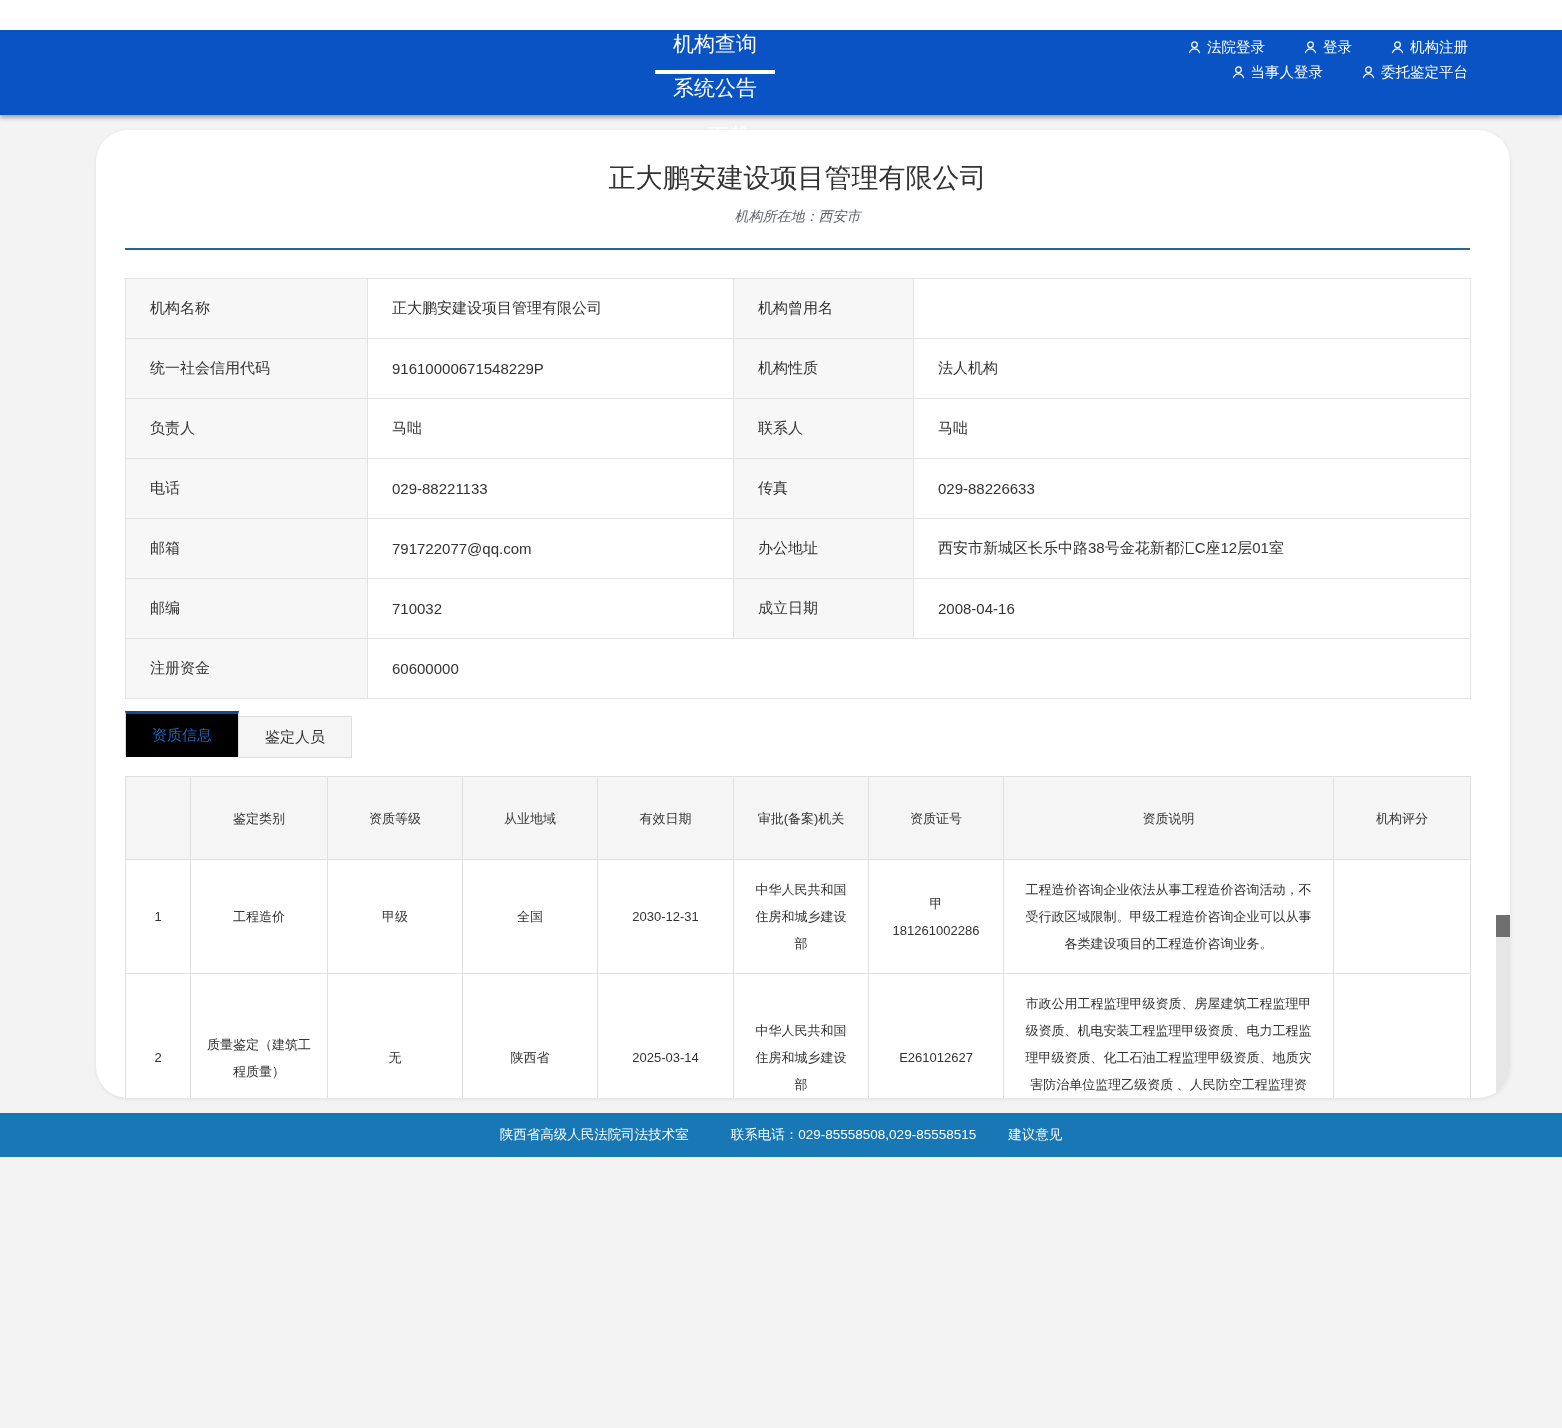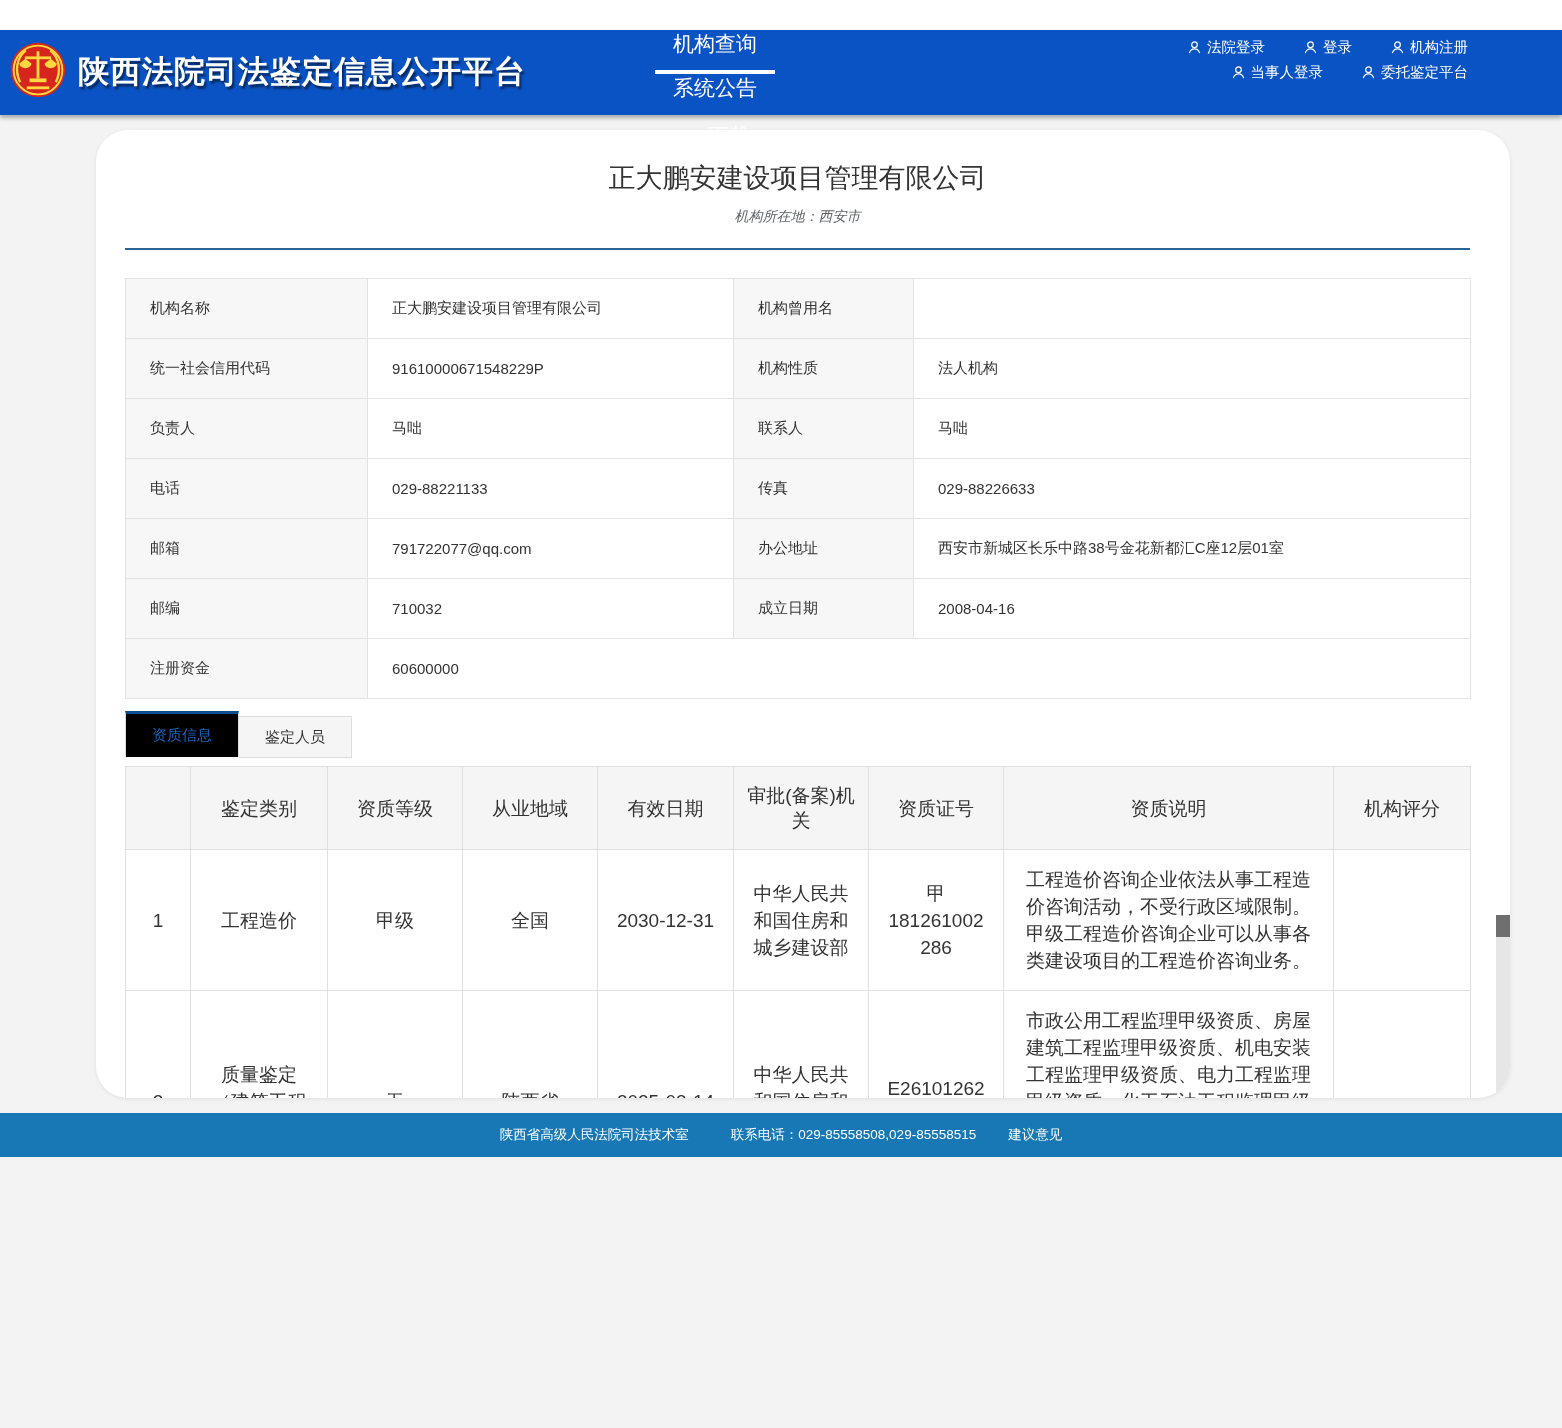--- a/index.html
+++ b/index.html
@@ -62,21 +62,21 @@
     display:flex; align-items:center; padding:0 26px; height:42px;
     background:#f5f5f5; border:1px solid #ddd; font-size:15px; color:#333; cursor:pointer;
   }
   .tab.active {
     height:47px; background:#000000; color:#1a66c0;
     border-top:3px solid #0d4e8f; border-bottom:1px solid #fff;
   }
   .tab + .tab { border-left:none; }
 
   
-  .qual-table { width:1345px; margin-top:8px; border-collapse:collapse; table-layout:fixed; font-size:19px; color:#333; }
+  .qual-table { width:1345px; margin-top:18px; border-collapse:collapse; table-layout:fixed; font-size:13px; color:#333; }
   .qual-table th {
     background:#f5f5f5; border:1px solid #e0e0e0; height:83px;
     font-weight:normal; text-align:center; padding:0 10px; line-height:25px;
   }
   .qual-table td {
     background:#fff; border:1px solid #e0e0e0; text-align:center; vertical-align:middle;
     padding:16px 16px; line-height:27px; word-break:break-all; white-space:pre-line;
   }
 
   
@@ -100,37 +100,20 @@
   }
   .footer-item { margin:0 16px; }
   .footer-item.dept { margin-right:26px; }
 </style>
 </head>
 <body>
 
 <div class="top-strip"></div>
 
 <header class="app-header">
-  <div class="brand">
-    <span>
-      <svg width="60" height="60" viewBox="0 0 64 64">
-        <circle cx="32" cy="32" r="29" fill="#d6251d"></circle>
-        <circle cx="32" cy="32" r="26" fill="none" stroke="#ffd83d" stroke-width="2"></circle>
-        <path d="M13 45 C7 33 9 19 19 11" stroke="#ffd83d" stroke-width="2.5" fill="none"></path>
-        <path d="M51 45 C57 33 55 19 45 11" stroke="#ffd83d" stroke-width="2.5" fill="none"></path>
-        <line x1="32" y1="12" x2="32" y2="41" stroke="#ffd83d" stroke-width="3"></line>
-        <line x1="18" y1="19" x2="46" y2="19" stroke="#ffd83d" stroke-width="3"></line>
-        <path d="M12 25 a6.5 5 0 0 0 13 0 l-6.5-5 z" fill="#ffd83d"></path>
-        <path d="M39 25 a6.5 5 0 0 0 13 0 l-6.5-5 z" fill="#ffd83d"></path>
-        <rect x="23" y="41" width="18" height="4" fill="#ffd83d"></rect>
-        <path d="M20 51 h24" stroke="#ffd83d" stroke-width="3"></path>
-      </svg>
-    </span>
-    <span class="brand-title">陕西法院司法鉴定信息公开平台</span>
-  </div>
 
   <nav class="main-nav">
     <div class="nav-item active">机构查询</div>
     <div class="nav-item">系统公告</div>
     <div class="nav-item">app下载</div>
   </nav>
 
   <div class="account-links">
     <div class="acct-row">
       <span class="acct-link">

